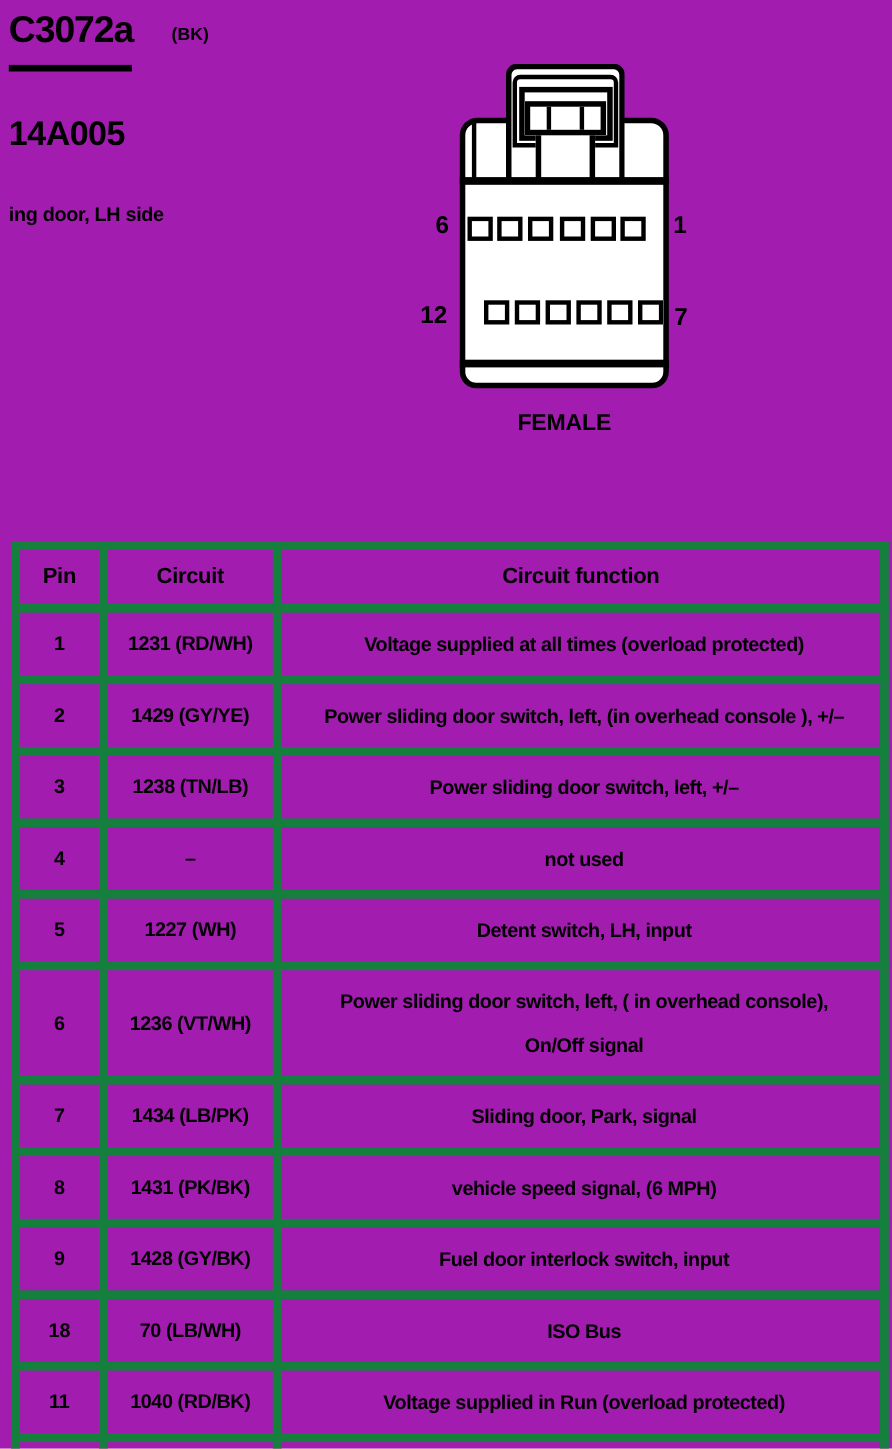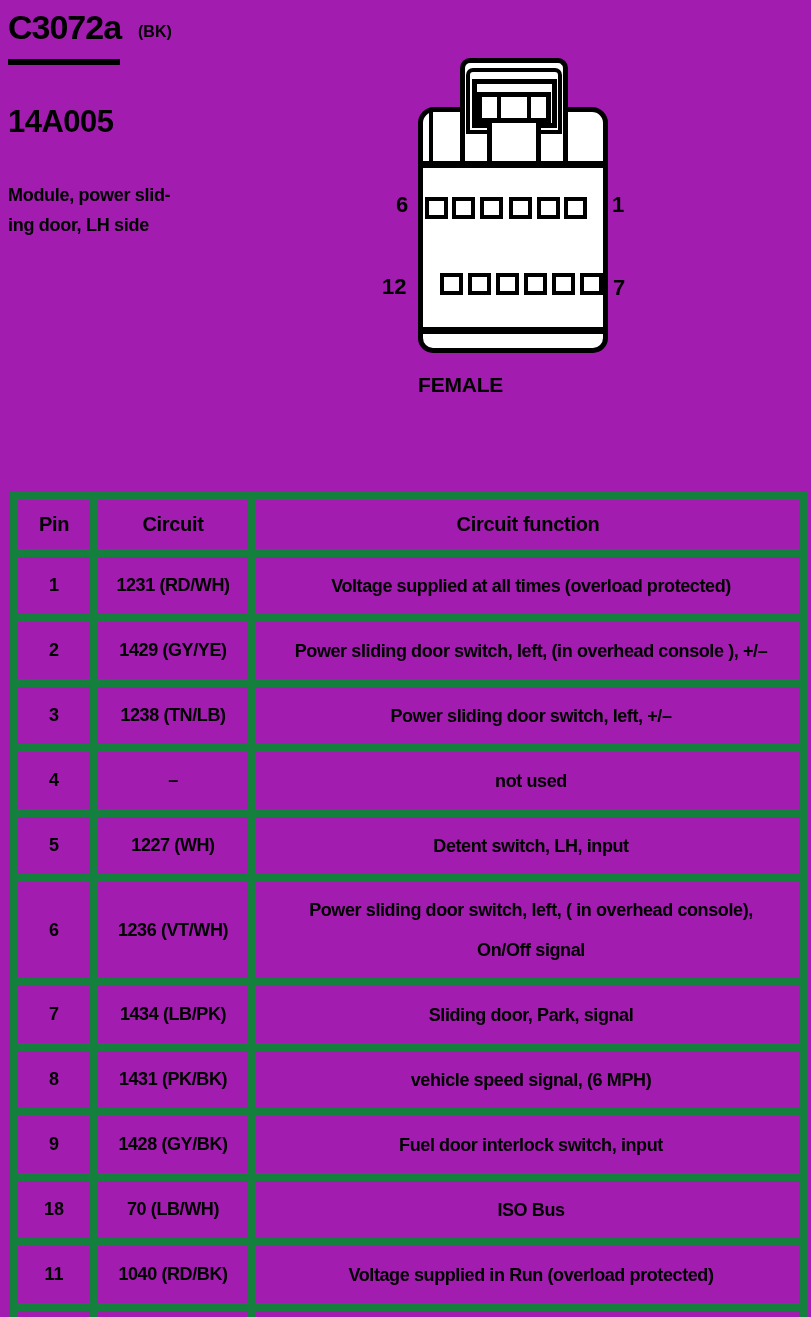--- a/index.html
+++ b/index.html
@@ -5,21 +5,21 @@
   html,body{margin:0;padding:0;background:#fff;}
   .page{
     position:relative;width:811px;height:1317px;background:#a21caf;
     font-family:"Liberation Sans", sans-serif;color:#000;overflow:hidden;
   }
   .abs{position:absolute;}
 
   
   .hdr-id{left:8px;top:8px;font-size:34px;font-weight:bold;letter-spacing:-1px;}
   .hdr-underline{left:8px;top:59px;width:112px;height:6px;background:#000;}
-  .hdr-color{left:138px;top:23px;font-size:16px;font-weight:bold;}
+  .hdr-color{left:156px;top:23px;font-size:16px;font-weight:bold;}
   .hdr-part{left:8px;top:104px;font-size:31px;font-weight:bold;letter-spacing:-0.5px;}
   .hdr-desc{left:8px;top:180px;font-size:18px;font-weight:bold;line-height:30px;letter-spacing:-0.3px;}
 
   
   .c-body{left:418px;top:107px;width:190px;height:246px;border:5px solid #000;
           border-radius:16px 16px 15px 15px;background:#fff;box-sizing:border-box;z-index:1;}
   .c-tick{left:429px;top:108px;width:4px;height:56px;background:#000;z-index:2;}
   .c-latch-outer{left:460px;top:58px;width:108px;height:109px;border:5px solid #000;border-bottom:none;
           border-radius:10px 10px 0 0;background:#fff;box-sizing:border-box;z-index:2;}
   .c-latch-2{left:466px;top:68px;width:96px;height:66px;border:4px solid #000;
@@ -35,21 +35,21 @@
   .c-cell3{flex:15;}
   .c-topline{left:418px;top:161px;width:190px;height:7px;background:#000;z-index:7;}
   .c-botline{left:418px;top:327px;width:190px;height:7px;background:#000;z-index:7;}
   .c-pin{position:absolute;width:23px;height:22px;border:4px solid #000;background:#fff;
           box-sizing:border-box;z-index:6;}
   .c-lbl{position:absolute;font-size:22px;font-weight:bold;z-index:6;}
   .lbl-6{left:396px;top:192px;}
   .lbl-1{left:612px;top:192px;}
   .lbl-12{left:382px;top:274px;}
   .lbl-7{left:613px;top:275px;}
-  .c-female{left:418px;top:373px;width:190px;text-align:left;font-size:21px;
+  .c-female{left:418px;top:373px;width:190px;text-align:center;font-size:21px;
           font-weight:bold;letter-spacing:-0.2px;z-index:6;}
 
   
   table.pinout{position:absolute;left:10px;top:492px;width:790px;border-collapse:collapse;
           table-layout:fixed;border:6px solid #000;}
   table.pinout th, table.pinout td{border:8px solid #15803d;vertical-align:middle;}
   table.pinout th{height:47px;font-size:20px;font-weight:bold;text-align:center;letter-spacing:-0.3px;}
   col.c-pin-col{width:80px;}
   col.c-circ-col{width:158px;}
   col.c-fn-col{width:552px;}
@@ -61,21 +61,20 @@
 </head>
 <body>
 
 <div class="page">
 
   <div class="abs hdr-id">C3072a</div>
   <div class="abs hdr-underline"></div>
   <div class="abs hdr-color">(BK)</div>
   <div class="abs hdr-part">14A005</div>
   <div class="abs hdr-desc">
-    <div>Module, power slid-</div>
     <div>ing door, LH side</div>
   </div>
 
   <div class="abs c-body"></div>
   <div class="abs c-tick"></div>
   <div class="abs c-latch-outer"></div>
   <div class="abs c-latch-2"></div>
   <div class="abs c-latch-3"></div>
   <div class="abs c-stem"></div>
   <div class="abs c-cellbox">

